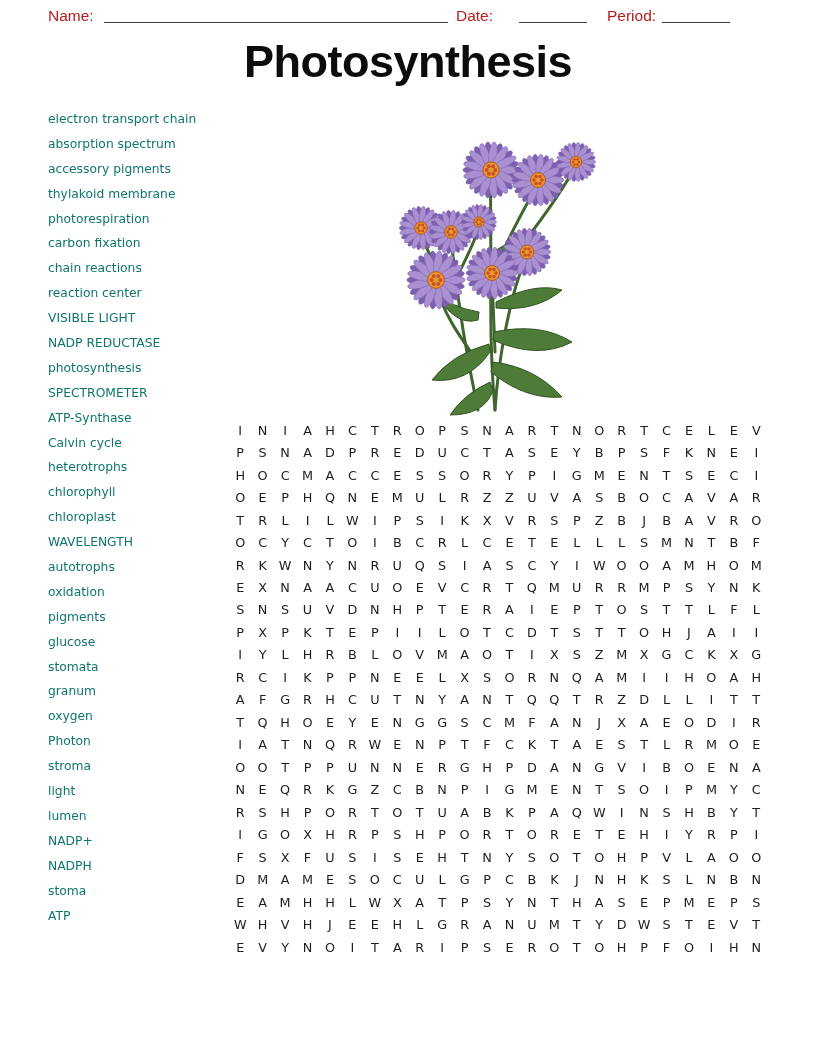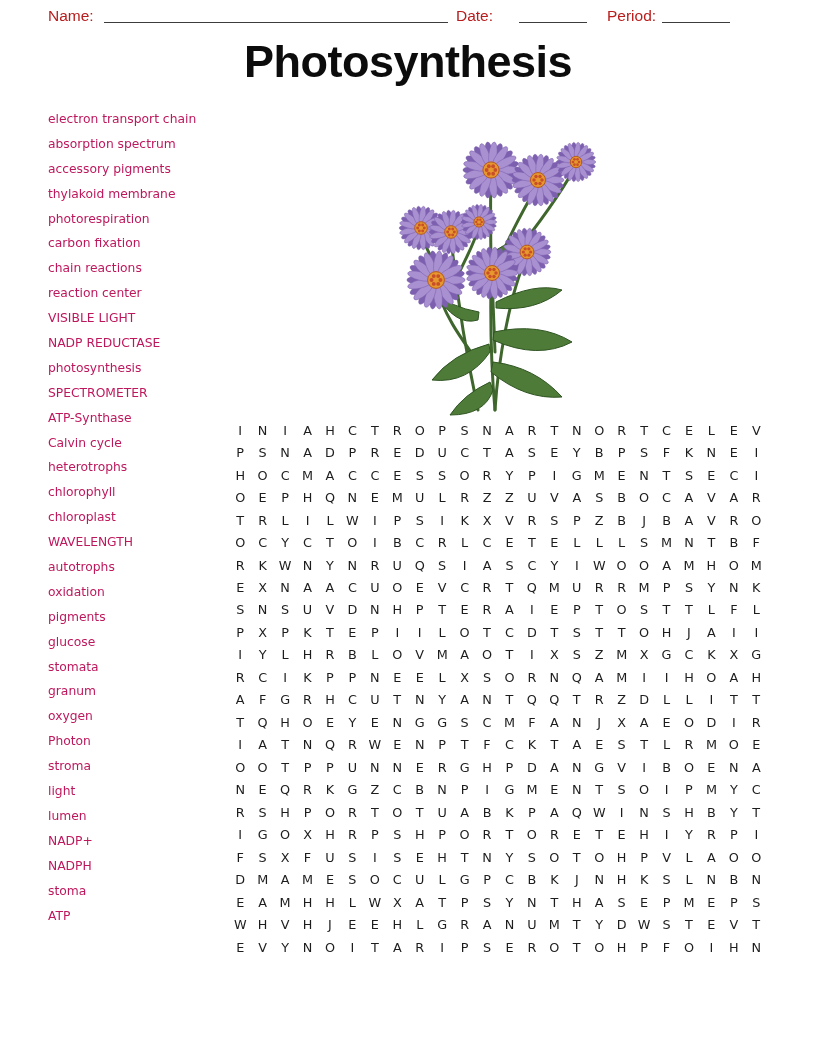--- a/index.html
+++ b/index.html
@@ -15,21 +15,21 @@
   #period-label{left:607px;}#period-blank{left:662px;width:68px;}
   
   .title{
     position:absolute;left:0;right:0;top:36px;margin:0;text-align:center;
     font-size:45px;font-weight:600;letter-spacing:-0.5px;color:#0c0c0c;
   }
   
   .word-list{position:absolute;left:48px;top:107px;width:200px;}
   .word-list .word{
     height:24.9px;line-height:24.9px;font-family:"DejaVu Sans",sans-serif;
-    font-size:12.3px;color:#be185d;white-space:nowrap;
+    font-size:12.3px;color:#0f766e;white-space:nowrap;
   }
   
   .flower-wrap{position:absolute;left:390px;top:132px;width:215px;height:285px;}
   
   .grid{
     position:absolute;left:229px;top:419px;
     display:grid;grid-template-columns:repeat(24,22.45px);grid-auto-rows:22.48px;
   }
   .grid .cell{
     display:flex;align-items:center;justify-content:center;

